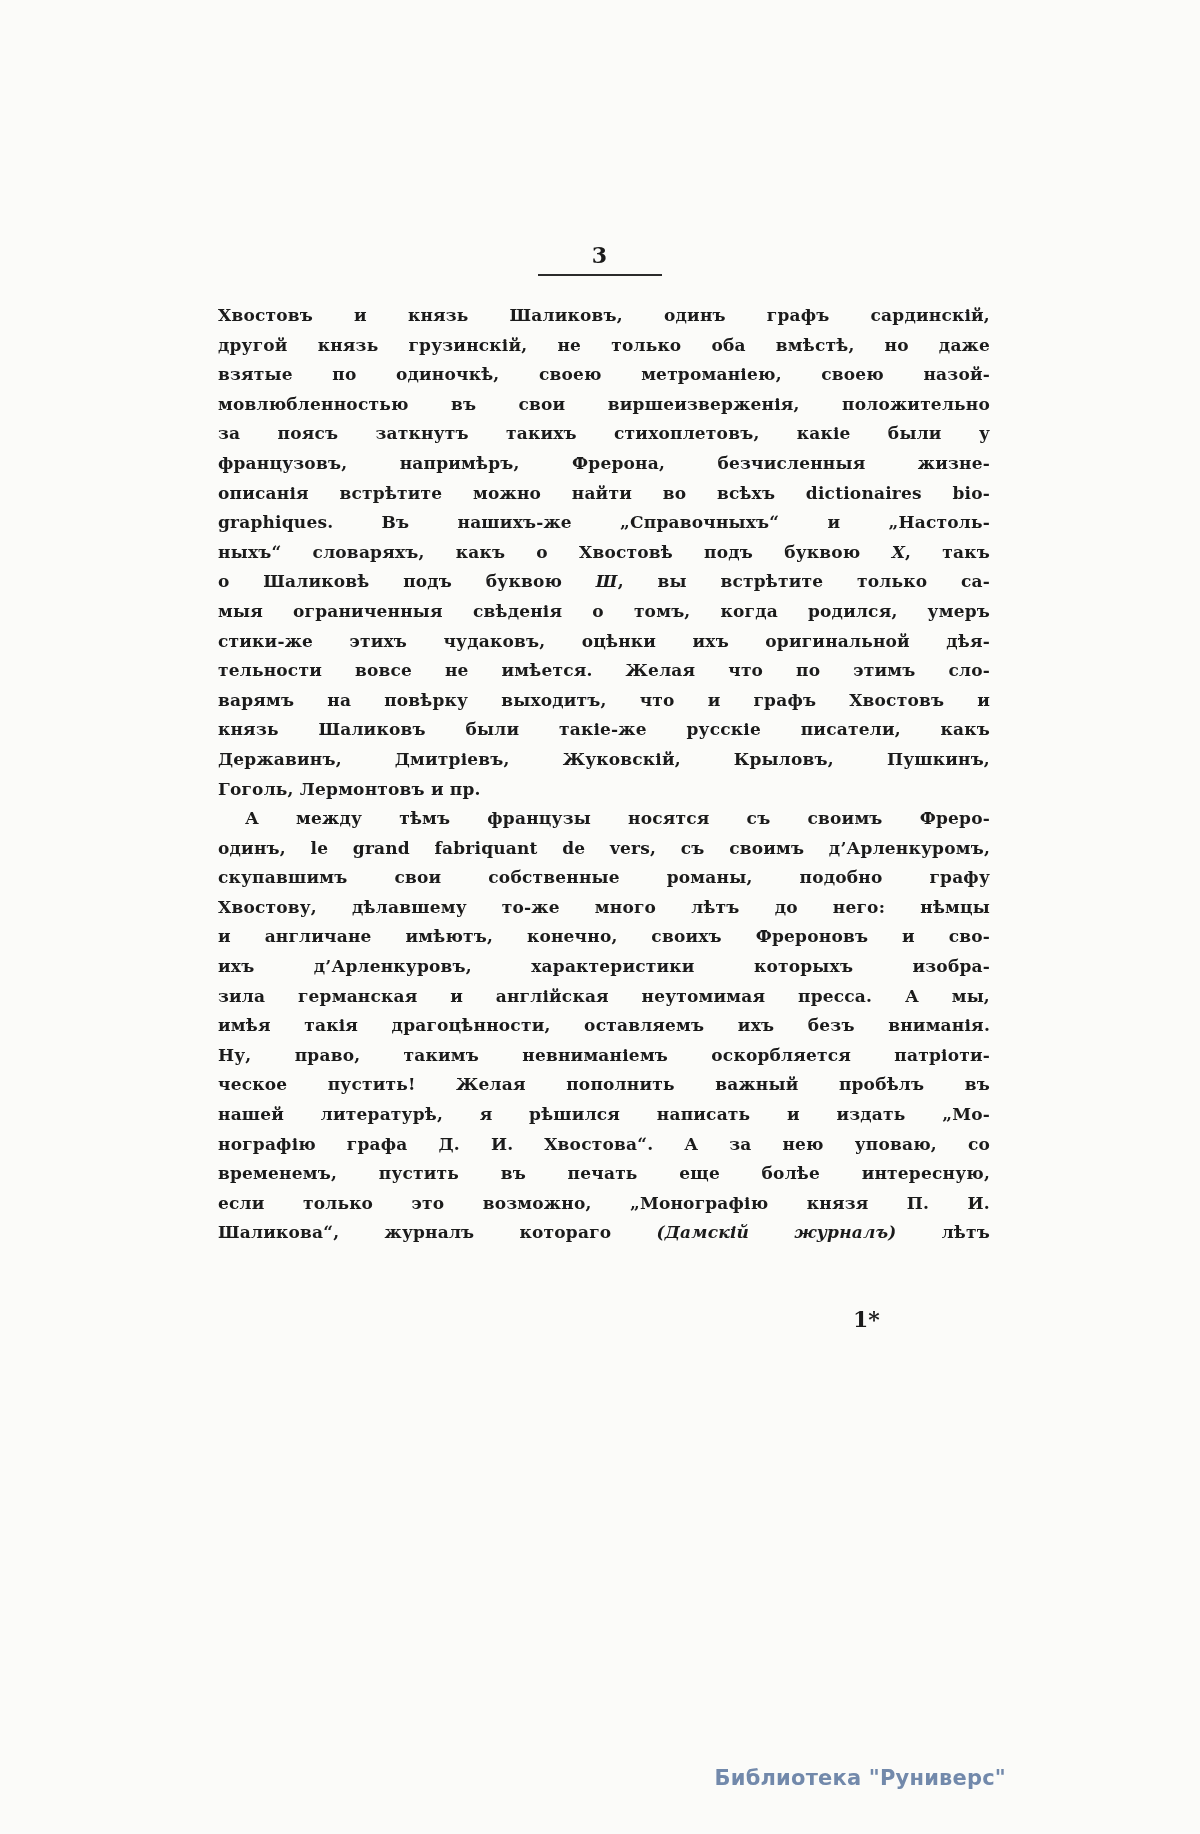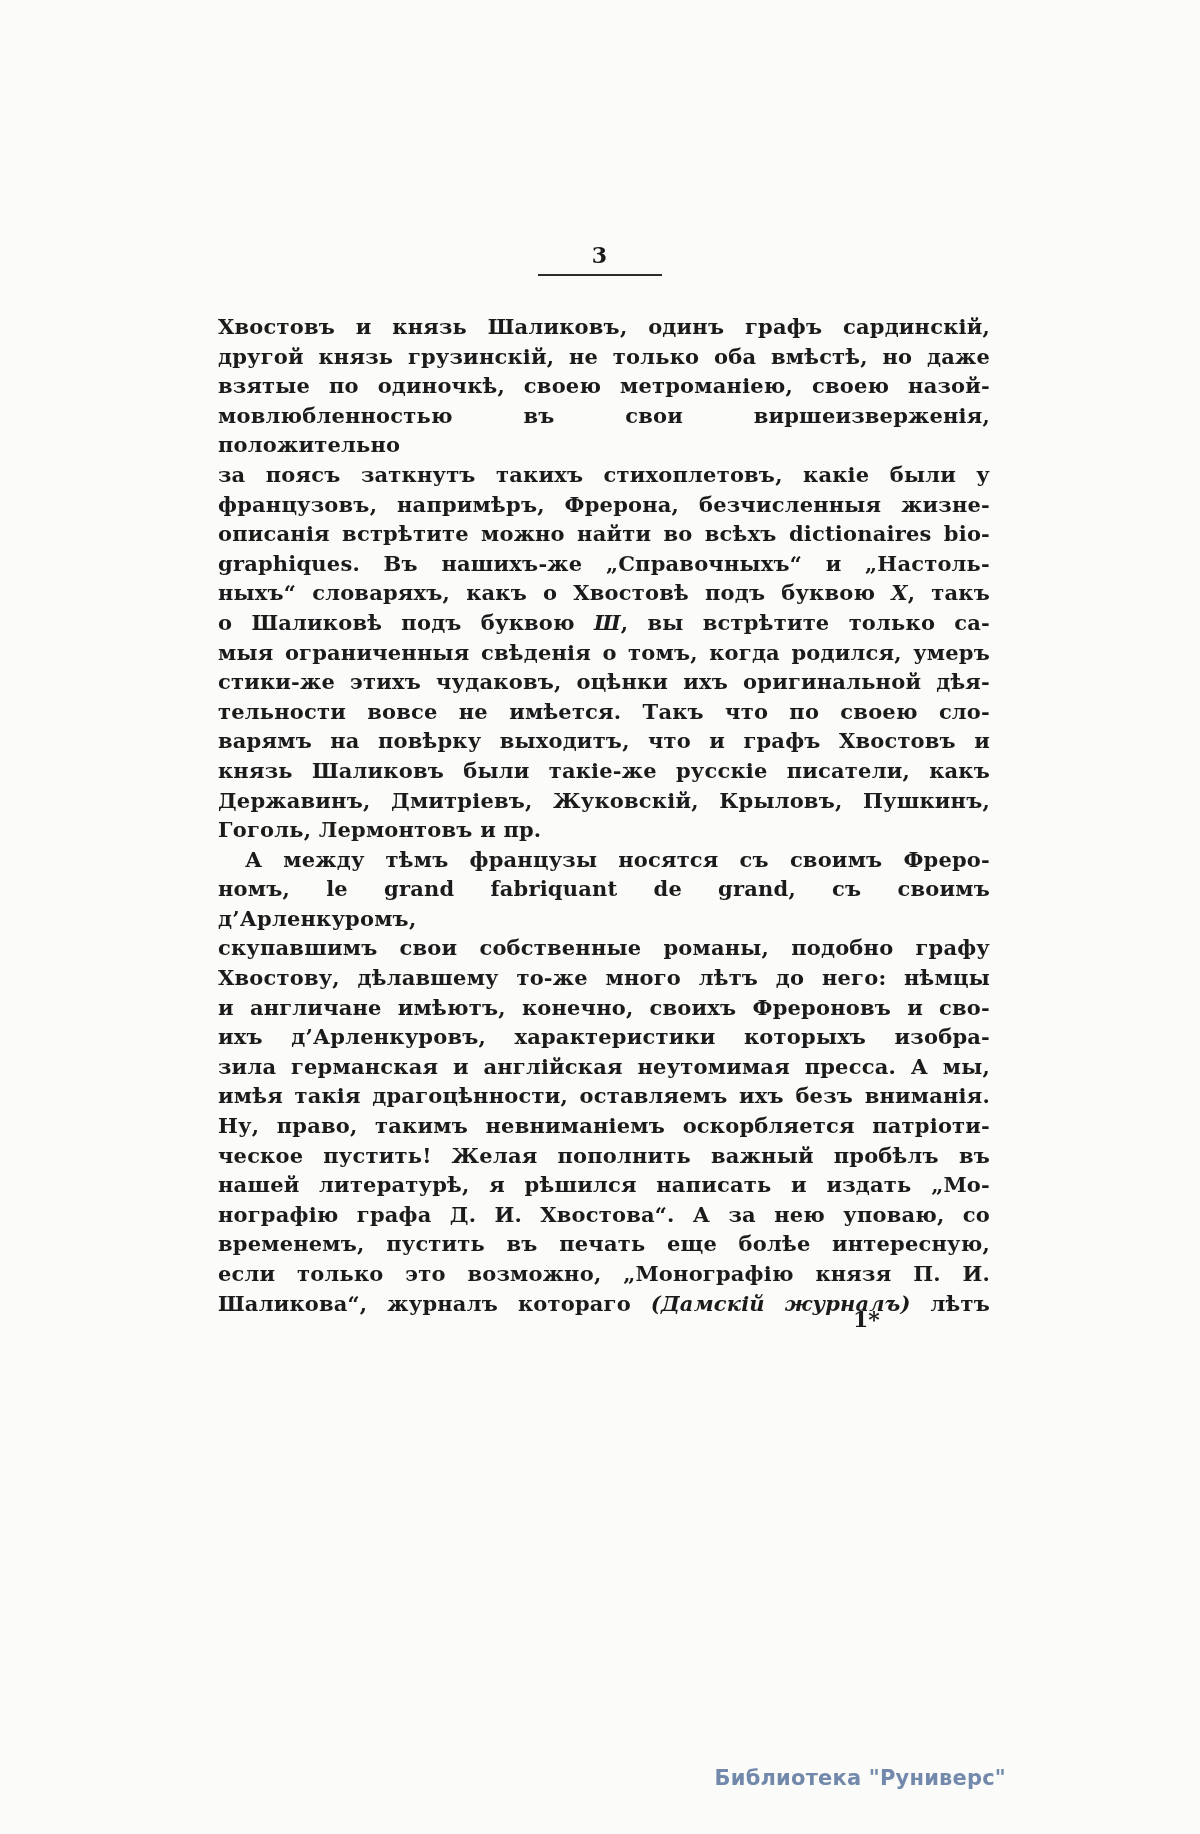--- a/index.html
+++ b/index.html
@@ -29,23 +29,23 @@
   .page-rule {
     width: 124px;
     height: 2px;
     background: #2b2b2b;
     margin: 6px auto 0;
   }
 
   .text-block {
     position: absolute;
     left: 218px;
-    top: 312px;
+    top: 301px;
     width: 772px;
-    font-size: 21px;
+    font-size: 17px;
     font-weight: 600;
     line-height: 29.6px;
     letter-spacing: 0.2px;
   }
   .paragraph { margin: 0; }
   .line {
     text-align: justify;
     text-align-last: justify;
     white-space: normal;
   }
@@ -89,29 +89,29 @@
         <div class="line"><span>взятые по одиночкѣ, своею метроманіею, своею назой-</span></div>
         <div class="line"><span>мовлюбленностью въ свои виршеизверженія, положительно</span></div>
         <div class="line"><span>за поясъ заткнутъ такихъ стихоплетовъ, какіе были у</span></div>
         <div class="line"><span>французовъ, напримѣръ, Фрерона, безчисленныя жизне-</span></div>
         <div class="line"><span>описанія встрѣтите можно найти во всѣхъ dictionaires bio-</span></div>
         <div class="line"><span>graphiques. Въ нашихъ-же „Справочныхъ“ и „Настоль-</span></div>
         <div class="line"><span>ныхъ“ словаряхъ, какъ о Хвостовѣ подъ буквою </span><span class="italic">Х</span><span>, такъ</span></div>
         <div class="line"><span>о Шаликовѣ подъ буквою </span><span class="italic">Ш</span><span>, вы встрѣтите только са-</span></div>
         <div class="line"><span>мыя ограниченныя свѣденія о томъ, когда родился, умеръ</span></div>
         <div class="line"><span>стики-же этихъ чудаковъ, оцѣнки ихъ оригинальной дѣя-</span></div>
-        <div class="line"><span>тельности вовсе не имѣется. Такъ что по своею сло-</span></div>
+        <div class="line"><span>тельности вовсе не имѣется. Желая что по этимъ сло-</span></div>
         <div class="line"><span>варямъ на повѣрку выходитъ, что и графъ Хвостовъ и</span></div>
         <div class="line"><span>князь Шаликовъ были такіе-же русскіе писатели, какъ</span></div>
         <div class="line"><span>Державинъ, Дмитріевъ, Жуковскій, Крыловъ, Пушкинъ,</span></div>
         <div class="line end"><span>Гоголь, Лермонтовъ и пр.</span></div>
       </div>
       <div class="paragraph">
         <div class="line indent"><span>А между тѣмъ французы носятся съ своимъ Фреро-</span></div>
-        <div class="line"><span>номъ, le grand fabriquant de grand, съ своимъ д’Арленкуромъ,</span></div>
+        <div class="line"><span>одинъ, le grand fabriquant de vers, съ своимъ д’Арленкуромъ,</span></div>
         <div class="line"><span>скупавшимъ свои собственные романы, подобно графу</span></div>
         <div class="line"><span>Хвостову, дѣлавшему то-же много лѣтъ до него: нѣмцы</span></div>
         <div class="line"><span>и англичане имѣютъ, конечно, своихъ Фрероновъ и сво-</span></div>
         <div class="line"><span>ихъ д’Арленкуровъ, характеристики которыхъ изобра-</span></div>
         <div class="line"><span>зила германская и англійская неутомимая пресса. А мы,</span></div>
         <div class="line"><span>имѣя такія драгоцѣнности, оставляемъ ихъ безъ вниманія.</span></div>
         <div class="line"><span>Ну, право, такимъ невниманіемъ оскорбляется патріоти-</span></div>
         <div class="line"><span>ческое пустить! Желая пополнить важный пробѣлъ въ</span></div>
         <div class="line"><span>нашей литературѣ, я рѣшился написать и издать „Мо-</span></div>
         <div class="line"><span>нографію графа Д. И. Хвостова“. А за нею уповаю, со</span></div>

